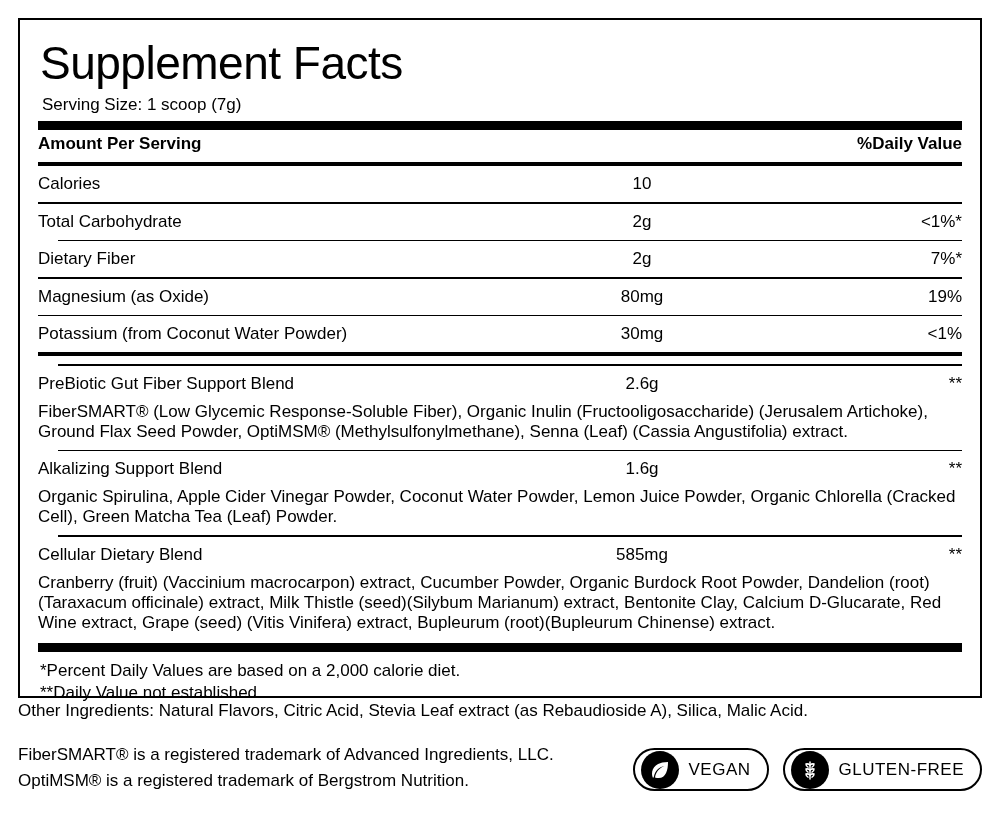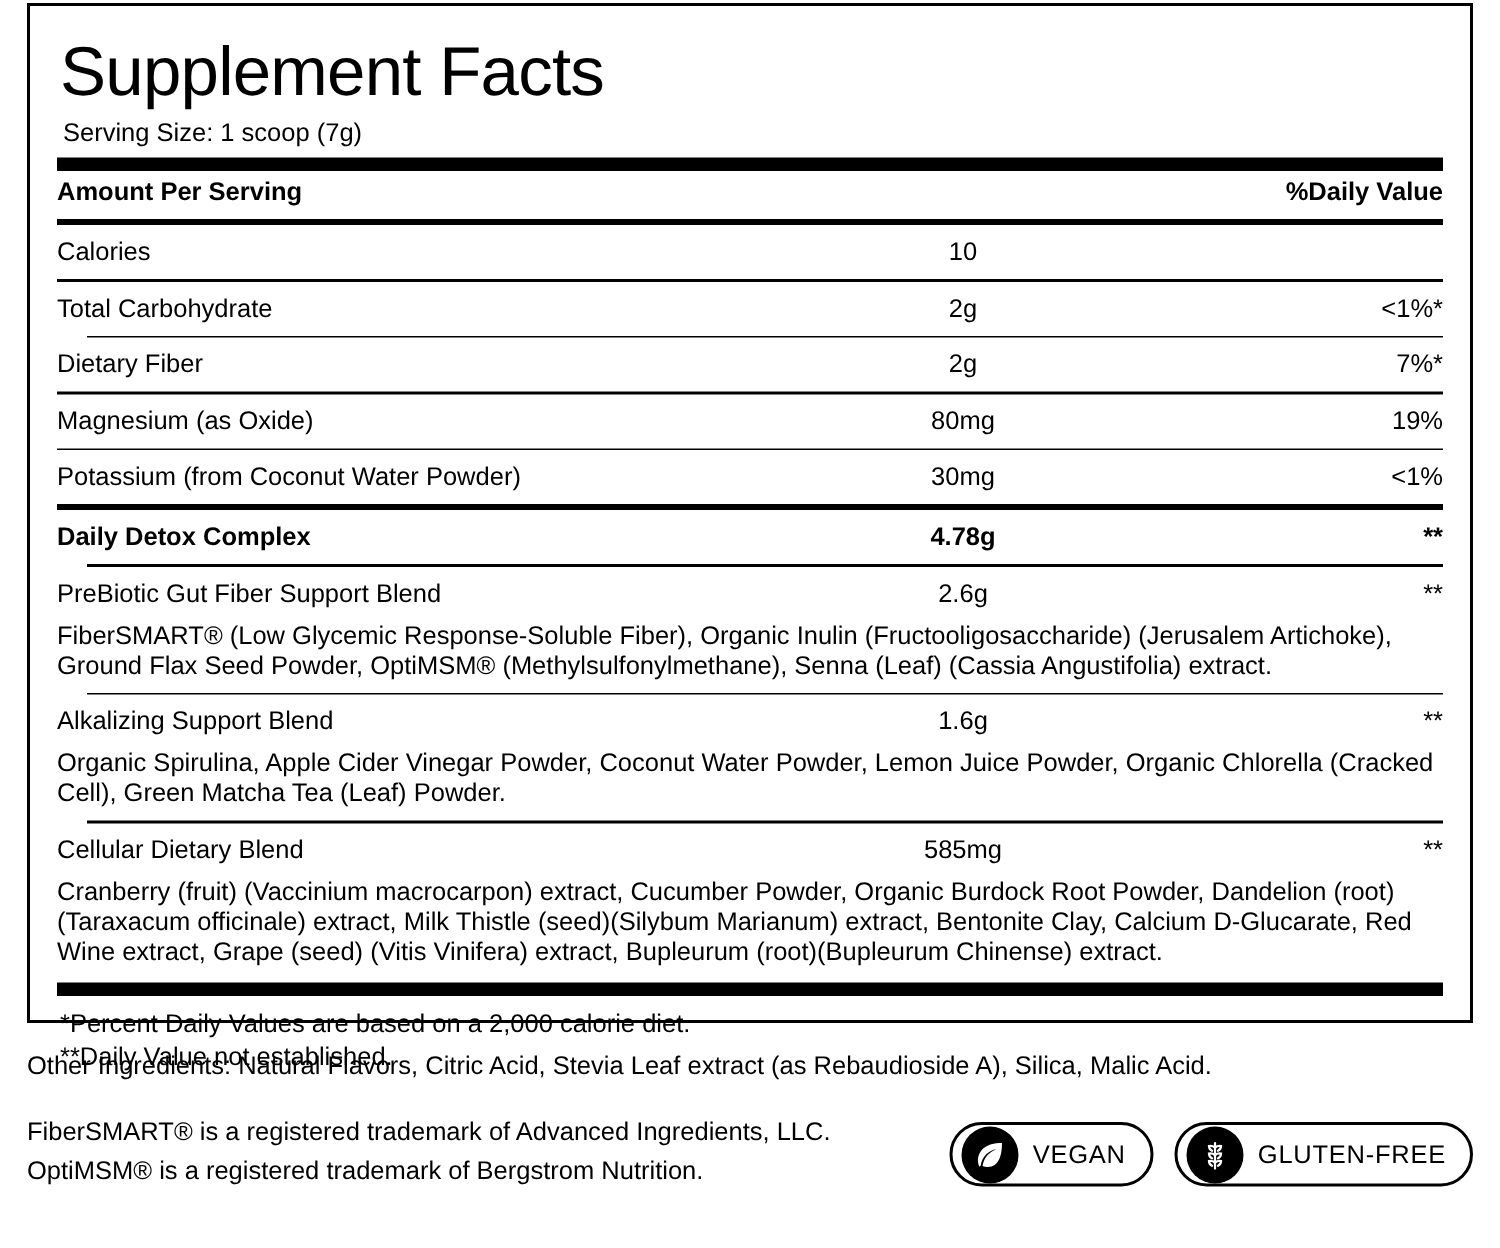--- a/index.html
+++ b/index.html
@@ -16,21 +16,21 @@
   }
   .page {
     position: relative;
     width: 1000px;
     height: 832px;
     box-sizing: border-box;
   }
   .panel {
     position: absolute;
     left: 18px;
-    top: 2px;
+    top: 18px;
     width: 964px;
     height: 680px;
     border: 2px solid #000;
     box-sizing: border-box;
     padding: 14px 18px 0 18px;
   }
   .title {
     font-size: 46px;
     line-height: 50px;
     font-weight: normal;
@@ -218,25 +218,20 @@
           <td class="name">Potassium (from Coconut Water Powder)</td>
           <td class="amt">30mg</td>
           <td class="dv">&lt;1%</td>
         </tr>
         <tr class="sep-row">
           <td colspan="3">
               <div class="rule-med"></div>
             </td>
         </tr>
 
-        <tr class="bold">
-          <td class="name">Daily Detox Complex</td>
-          <td class="amt">4.78g</td>
-          <td class="dv">**</td>
-        </tr>
         <tr class="sep-row">
           <td colspan="3">
               <div class="hr-line inset"></div>
             </td>
         </tr>
 
         <tr>
           <td class="name indent2">PreBiotic Gut Fiber Support Blend</td>
           <td class="amt">2.6g</td>
           <td class="dv">**</td>

